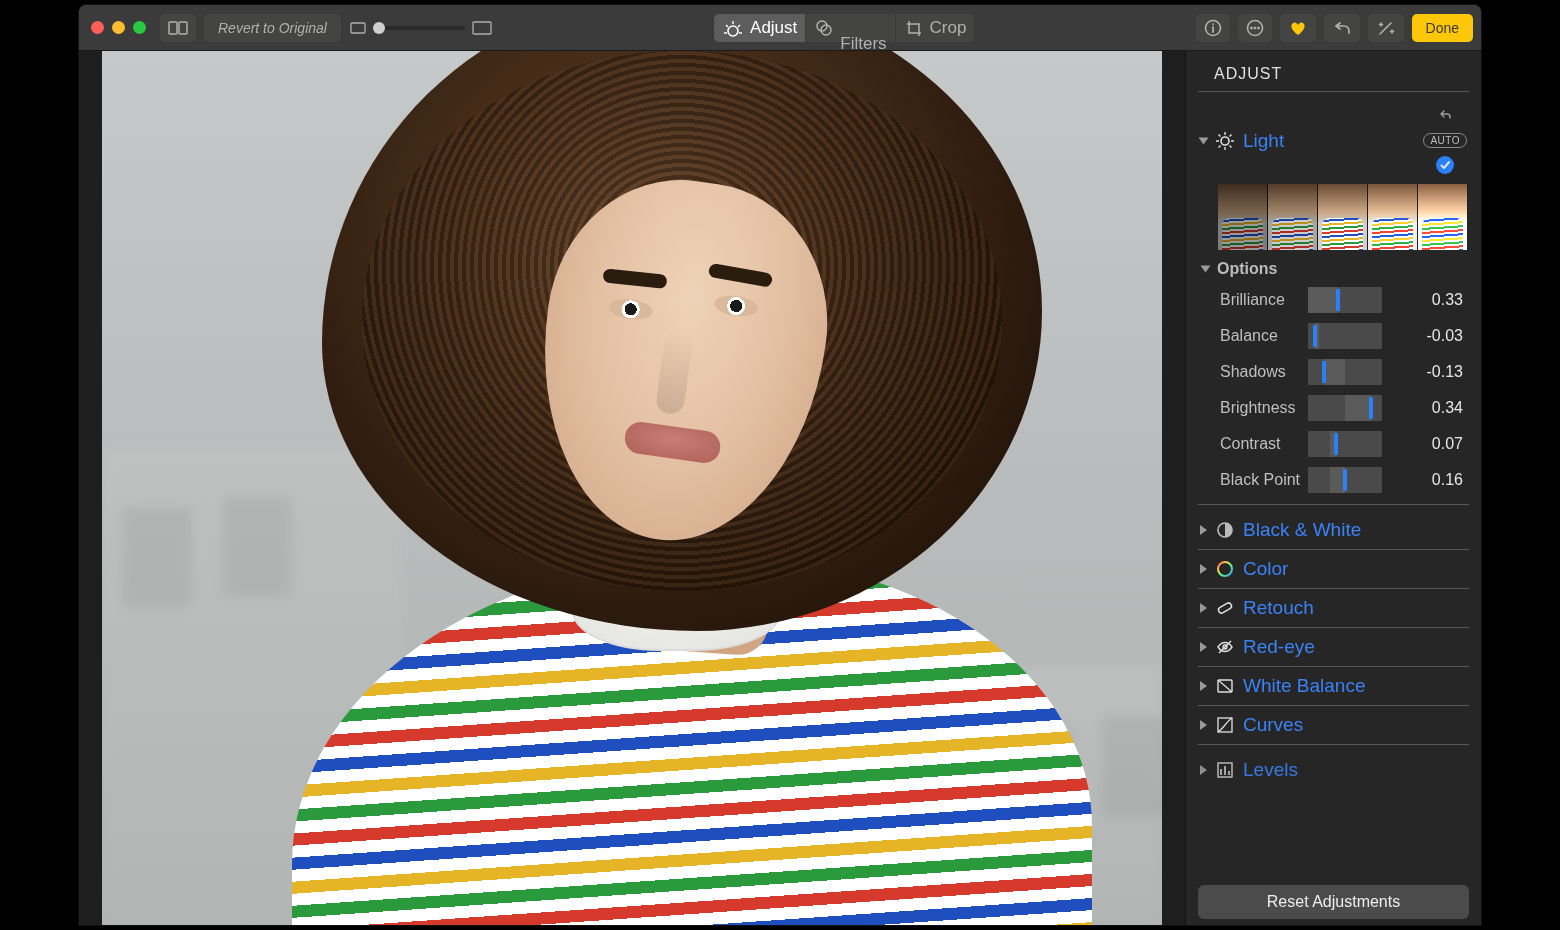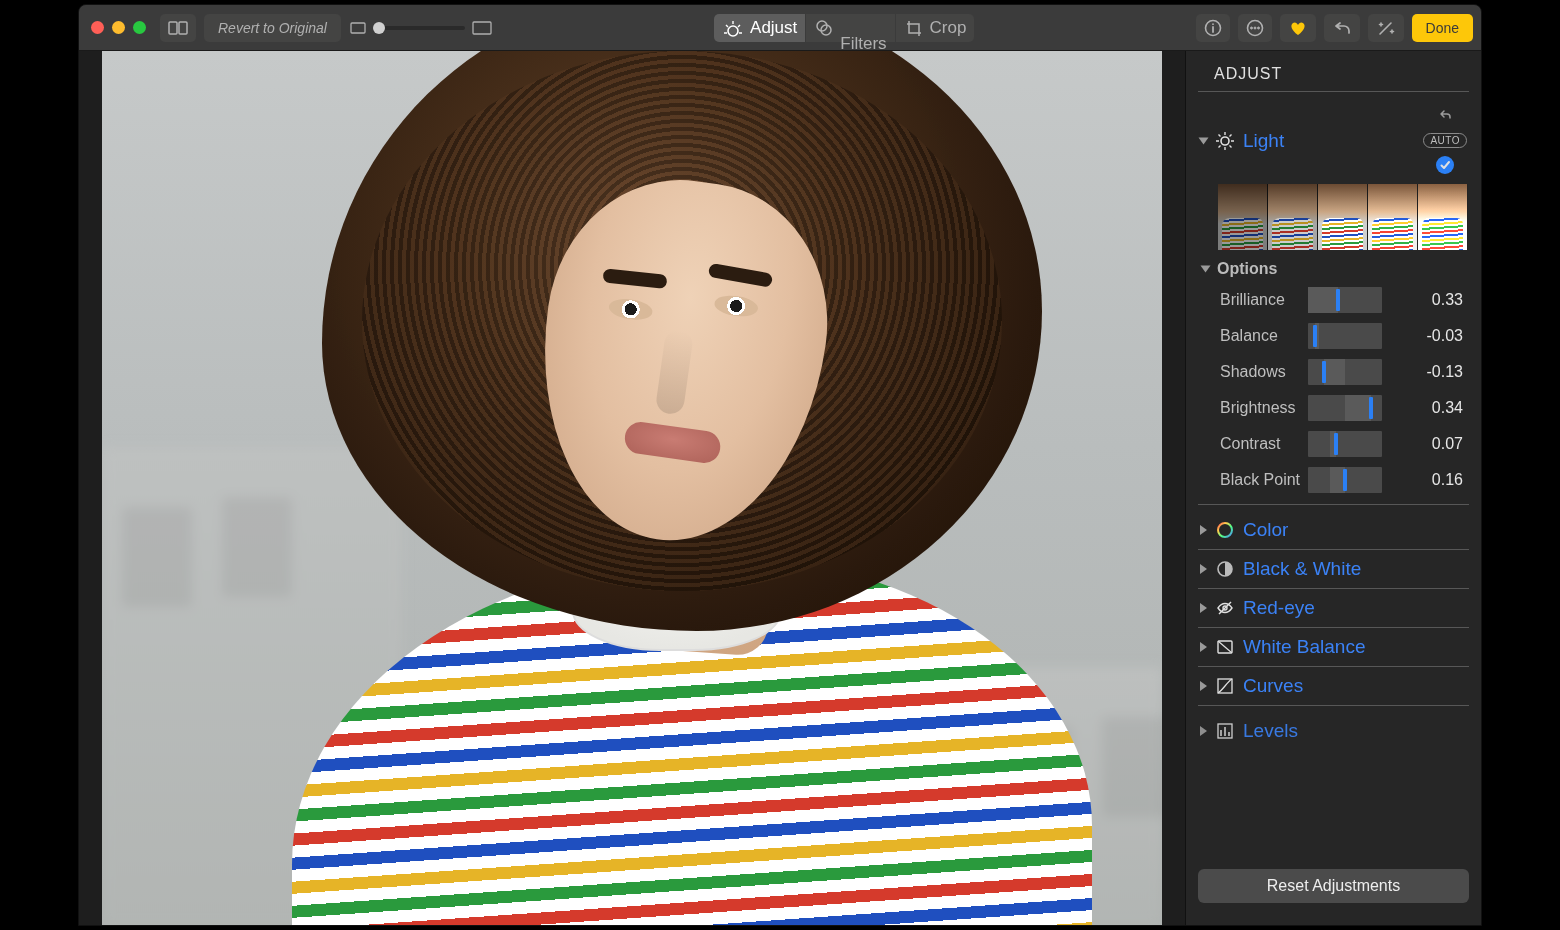--- a/index.html
+++ b/index.html
@@ -81,21 +81,21 @@
   .thumb::after{content:""; position:absolute; left:4px; bottom:0; right:4px; height:32px; background:repeating-linear-gradient(176deg,#fff 0 2px,#1f4fbf 2px 4px,#fff 4px 6px,#e6b427 6px 8px,#fff 8px 10px,#2a9a3d 10px 12px,#fff 12px 14px,#d53a2c 14px 16px); border-radius:8px 6px 0 0;}
   .options-row{display:flex; align-items:center; gap:8px; color:#bbb; padding:4px 0 4px 4px;}
   .sliders{padding:0 0 6px 8px; border-bottom:1px solid var(--hairline); margin-bottom:4px;}
   .slider-line{display:flex; align-items:center; height:36px; gap:4px;}
   .slider-label{width:98px; color:#bfbfbf; font-size:16px; padding-left:14px;}
   .slider{flex:0 0 74px; height:26px; background:var(--slider-track); position:relative; border-radius:1px;}
   .slider .knob{position:absolute; top:2px; width:4px; height:22px; background:var(--accent); border-radius:1px;}
   .slider .fill{position:absolute; top:0; bottom:0; background:var(--slider-fill);}
   .slider-val{flex:1; text-align:right; color:#e6e6e6; font-size:16px; padding-right:6px; font-variant-numeric:tabular-nums;}
   .simple-section{border-bottom:1px solid var(--hairline); margin:0 12px; padding:0;}
-  .reset-row{position:absolute; left:12px; right:12px; bottom:22px;margin-top:20px;}
+  .reset-row{position:absolute; left:12px; right:12px; bottom:6px;margin-top:20px;}
   .reset-btn{width:100%; height:34px; border-radius:6px; background:#4b4b4b; color:#eee; font-size:16px; display:flex; align-items:center; justify-content:center;}
   .scroll-cut{border-bottom:none;} 
   svg{stroke:currentColor; fill:none;}
 </style>
 </head>
 <body>
 
 <div class="window">
 
   <div class="toolbar">
@@ -301,48 +301,59 @@
               <div class="slider-val">0.16</div>
             </div>
           </div>
       </div>
 
       <div class="simple-section">
         <div class="section-row">
           <span class="disclosure"></span>
           <span class="sec-icon">
             <svg width="18" height="18">
+                <circle cx="9" cy="9" r="7" stroke="#bbb" stroke-width="1.6"></circle>
+                <path d="M9 2a7 7 0 0 1 0 14z" fill="#bbb" stroke="none"></path>
+              </svg>
+          </span>
+          <span class="section-title">Black &amp; White</span>
+        </div>
+      </div>
+
+      <div class="simple-section">
+        <div class="section-row">
+          <span class="disclosure"></span>
+          <span class="sec-icon">
+            <svg width="18" height="18">
                 <circle cx="9" cy="9" r="7" stroke-width="2" stroke="url(#g1)"></circle>
                 <defs>
                   <linearGradient id="g1" x1="0" y1="0" x2="1" y2="1">
                     <stop offset="0" stop-color="#ff4d4d"></stop>
                     <stop offset="0.3" stop-color="#ffd24d"></stop>
                     <stop offset="0.6" stop-color="#4dff88"></stop>
                     <stop offset="1" stop-color="#4d88ff"></stop>
                   </linearGradient>
                 </defs>
               </svg>
           </span>
           <span class="section-title">Color</span>
         </div>
       </div>
 
       <div class="simple-section">
         <div class="section-row">
           <span class="disclosure"></span>
           <span class="sec-icon">
-            <svg width="18" height="18">
-                <circle cx="9" cy="9" r="7" stroke="#bbb" stroke-width="1.6"></circle>
-                <path d="M9 2a7 7 0 0 1 0 14z" fill="#bbb" stroke="none"></path>
-              </svg>
-          </span>
-          <span class="section-title">Black &amp; White</span>
-        </div>
-      </div>
-
+            <svg width="18" height="18" stroke="#bbb">
+                <rect x="2" y="6" width="14" height="6" rx="3" transform="rotate(-30 9 9)" stroke-width="1.5"></rect>
+              </svg>
+          </span>
+          <span class="section-title">Retouch</span>
+        </div>
+      </div>
 
       <div class="simple-section">
         <div class="section-row">
           <span class="disclosure"></span>
           <span class="sec-icon">
             <svg width="18" height="18" stroke="#bbb">
                 <path d="M2 9c2-3 5-4.5 7-4.5S14 6 16 9c-2 3-5 4.5-7 4.5S4 12 2 9z" stroke-width="1.4"></path>
                 <circle cx="9" cy="9" r="2" stroke-width="1.4"></circle>
                 <path d="M3 15 15 3" stroke-width="1.4"></path>
               </svg>

